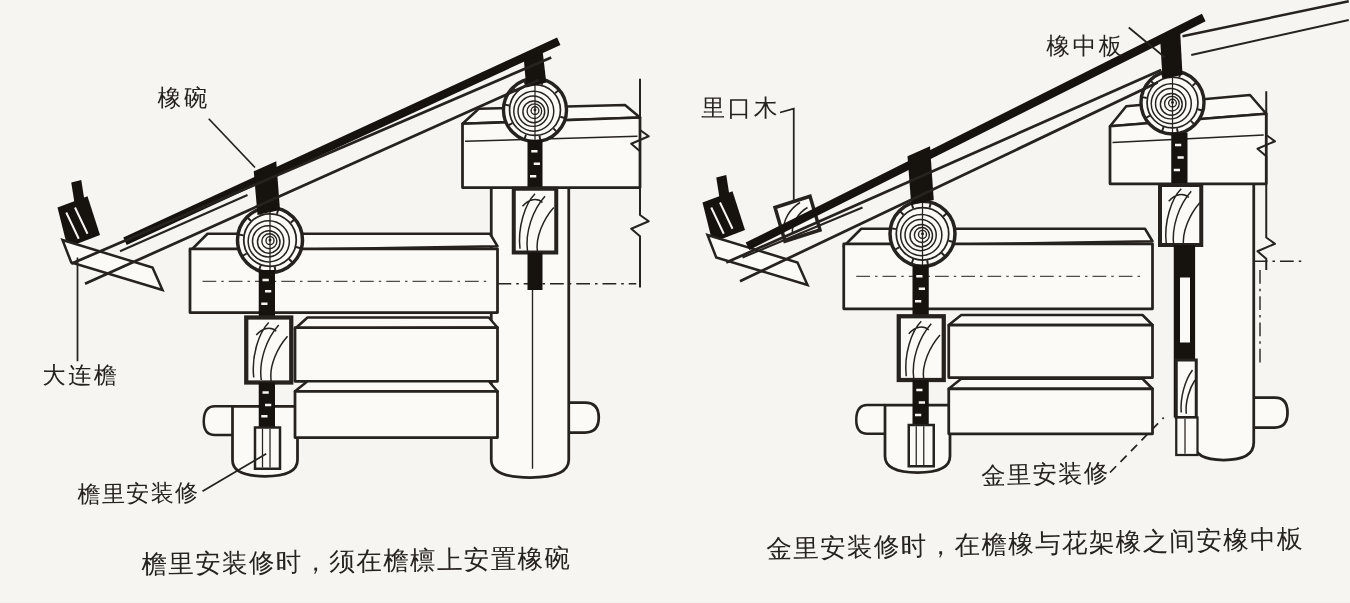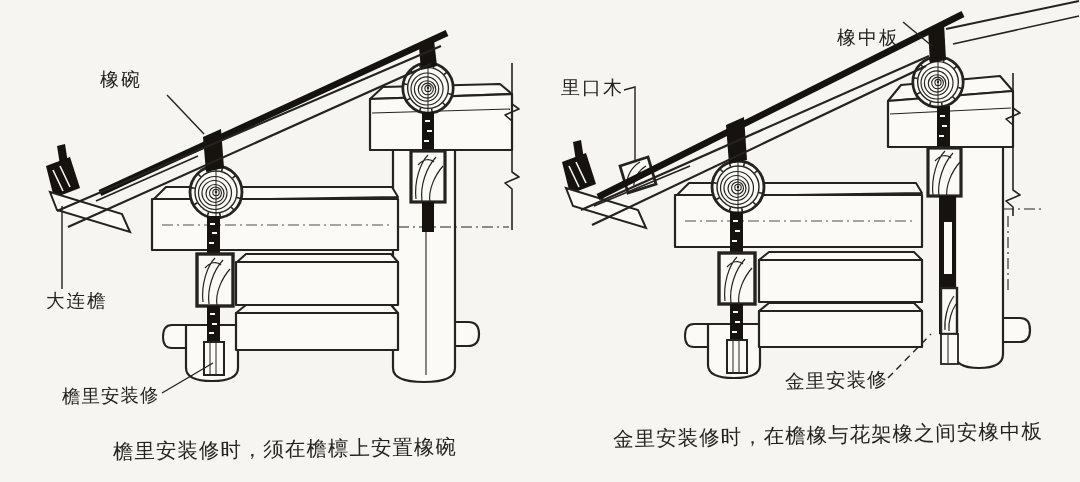--- a/index.html
+++ b/index.html
@@ -20,22 +20,22 @@
     font-size:19px;letter-spacing:2px;white-space:nowrap;
     line-height:1.1;
   }
   .cap{
     position:absolute;color:var(--ink);
     font-size:20.5px;letter-spacing:1px;white-space:nowrap;
     text-align:center;
   }
   .cap.left{left:112px;top:435px;width:346px;transform:rotate(-0.8deg);}
   .cap.right{left:604px;top:421px;width:448px;transform:rotate(-1.1deg);}
-  .lbl.chuanwan{left:100px;top:70px;}
-  .lbl.dalianyan{left:46px;top:291px;font-size:18.5px;}
+  .lbl.chuanwan{left:126px;top:70px;}
+  .lbl.dalianyan{left:34px;top:291px;font-size:18.5px;}
   .lbl.yanli{left:62px;top:386px;font-size:18.5px;letter-spacing:1px;transform:rotate(-1deg);}
   .lbl.likoumu{left:561px;top:78px;font-size:19px;}
   .lbl.chuanzhongban{left:837px;top:8px;margin-top:20px;}
   .lbl.jinli{left:785px;top:370px;font-size:19.5px;letter-spacing:1px;transform:rotate(-1.5deg);}
 </style>
 </head>
 <body>
 
 <div class="stage">
 

